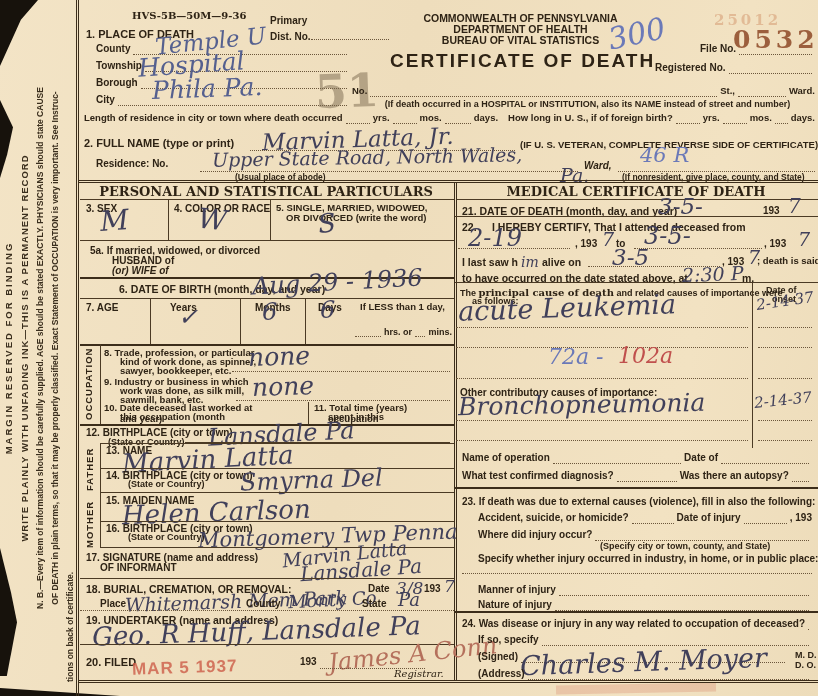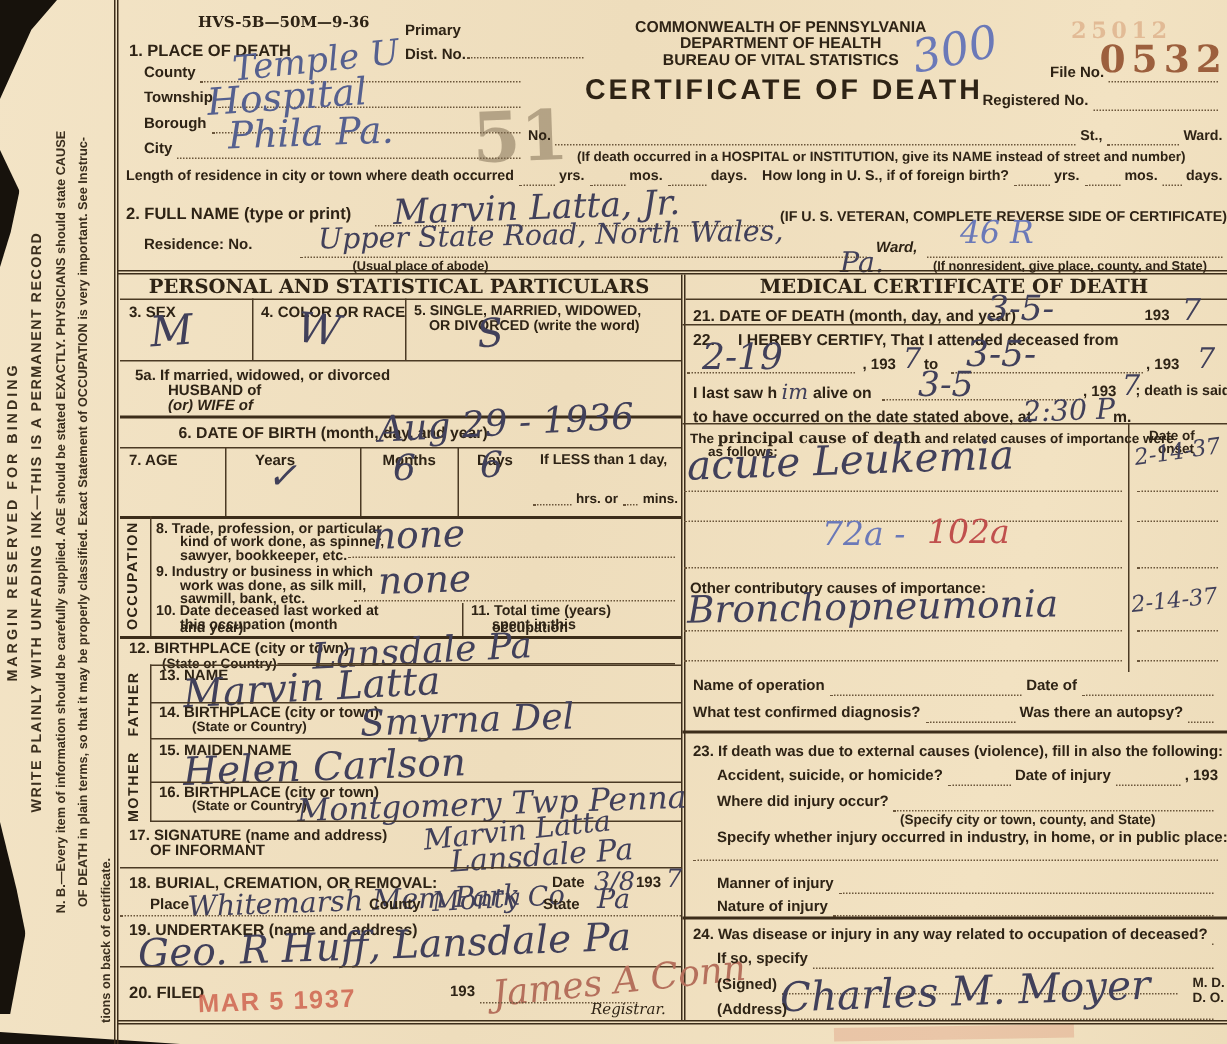--- a/index.html
+++ b/index.html
@@ -96,21 +96,21 @@
       <span class="dot" style="flex:1;"></span>
     </div>
 
   <div class="abs row" style="left:352px;top:86px;width:463px;font-size:9.5px;">
     <span class="lb" style="font-size:9.5px;">No.</span>
     <span class="dot" style="flex:1;"></span>
     <span class="lb" style="font-size:9.5px;">St.,</span>
     <span class="dot" style="width:48px;"></span>
     <span class="lb" style="font-size:9.5px;">Ward.</span>
   </div>
-  <div class="abs ctr" style="left:360px;top:99px;width:455px;font-size:9px;font-weight:bold;">(If death occurred in a HOSPITAL or INSTITUTION, give its NAME instead of street and number)</div>
+  <div class="abs ctr" style="left:360px;top:99px;width:455px;font-size:9px;font-weight:bold;">(If death occurred in a HOSPITAL or INSTITUTION, also its NAME instead of street and number)</div>
 
   <div class="abs row" style="left:84px;top:113px;width:731px;">
     <span class="lb" style="font-size:9.5px;">Length of residence in city or town where death occurred</span>
     <span class="dot" style="width:24px;"></span>
       <span class="lb" style="font-size:9.5px;">yrs.</span>
     <span class="dot" style="width:24px;"></span>
       <span class="lb" style="font-size:9.5px;">mos.</span>
     <span class="dot" style="width:26px;"></span>
       <span class="lb" style="font-size:9.5px;">days.</span>
     <span style="width:10px;"></span>

